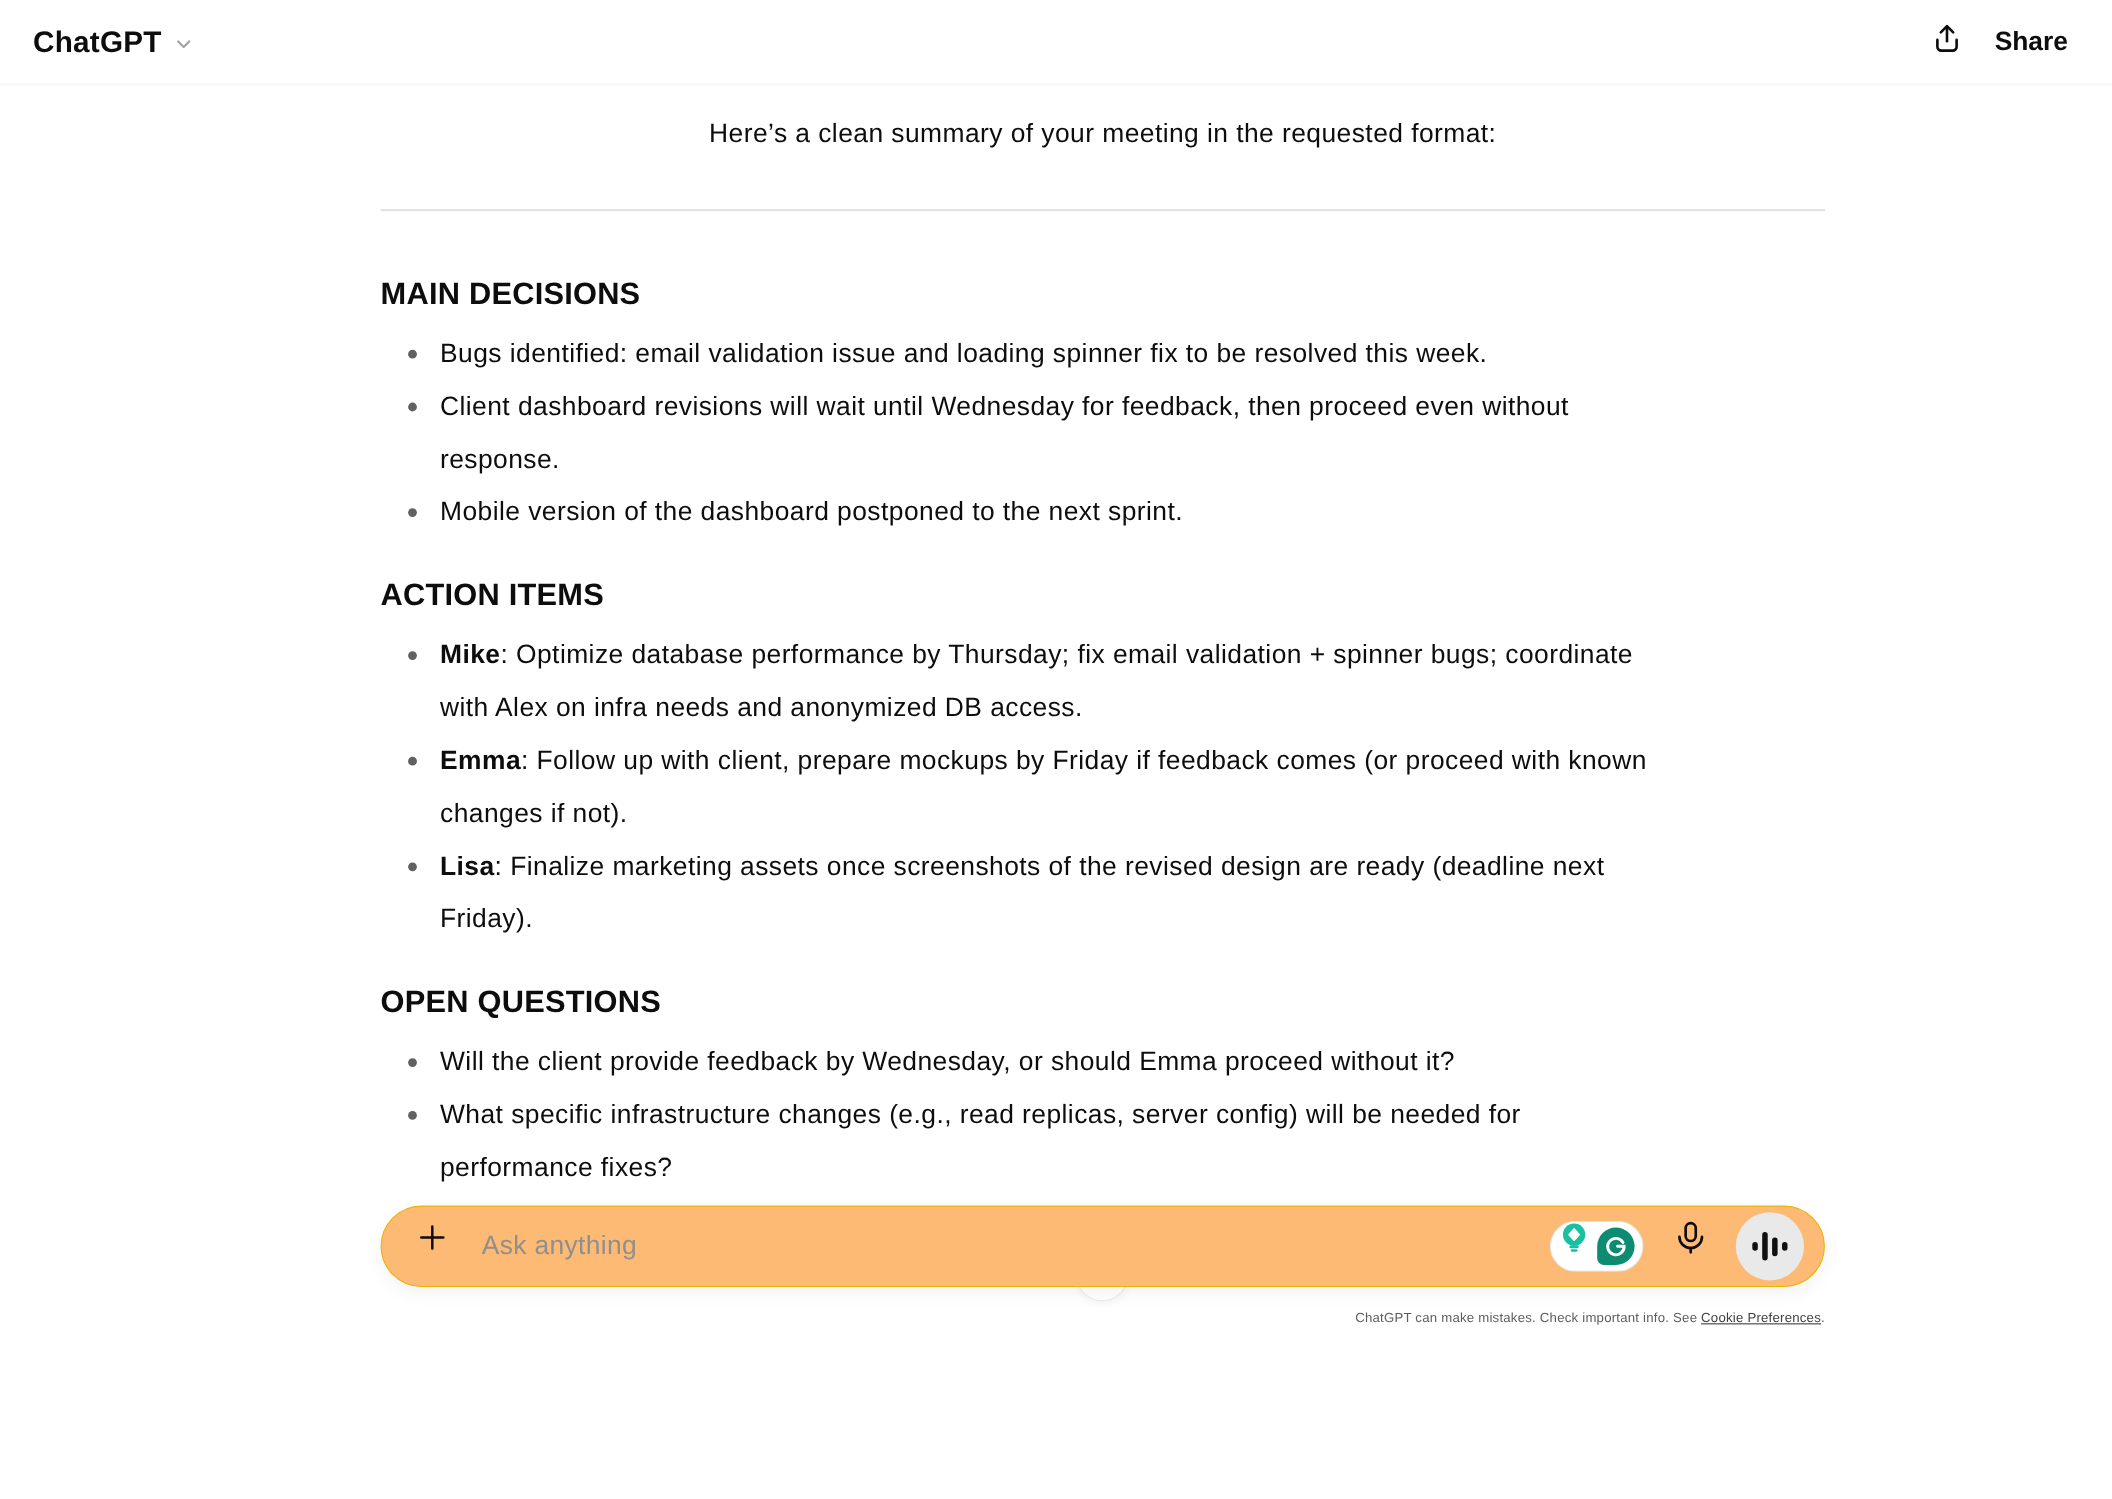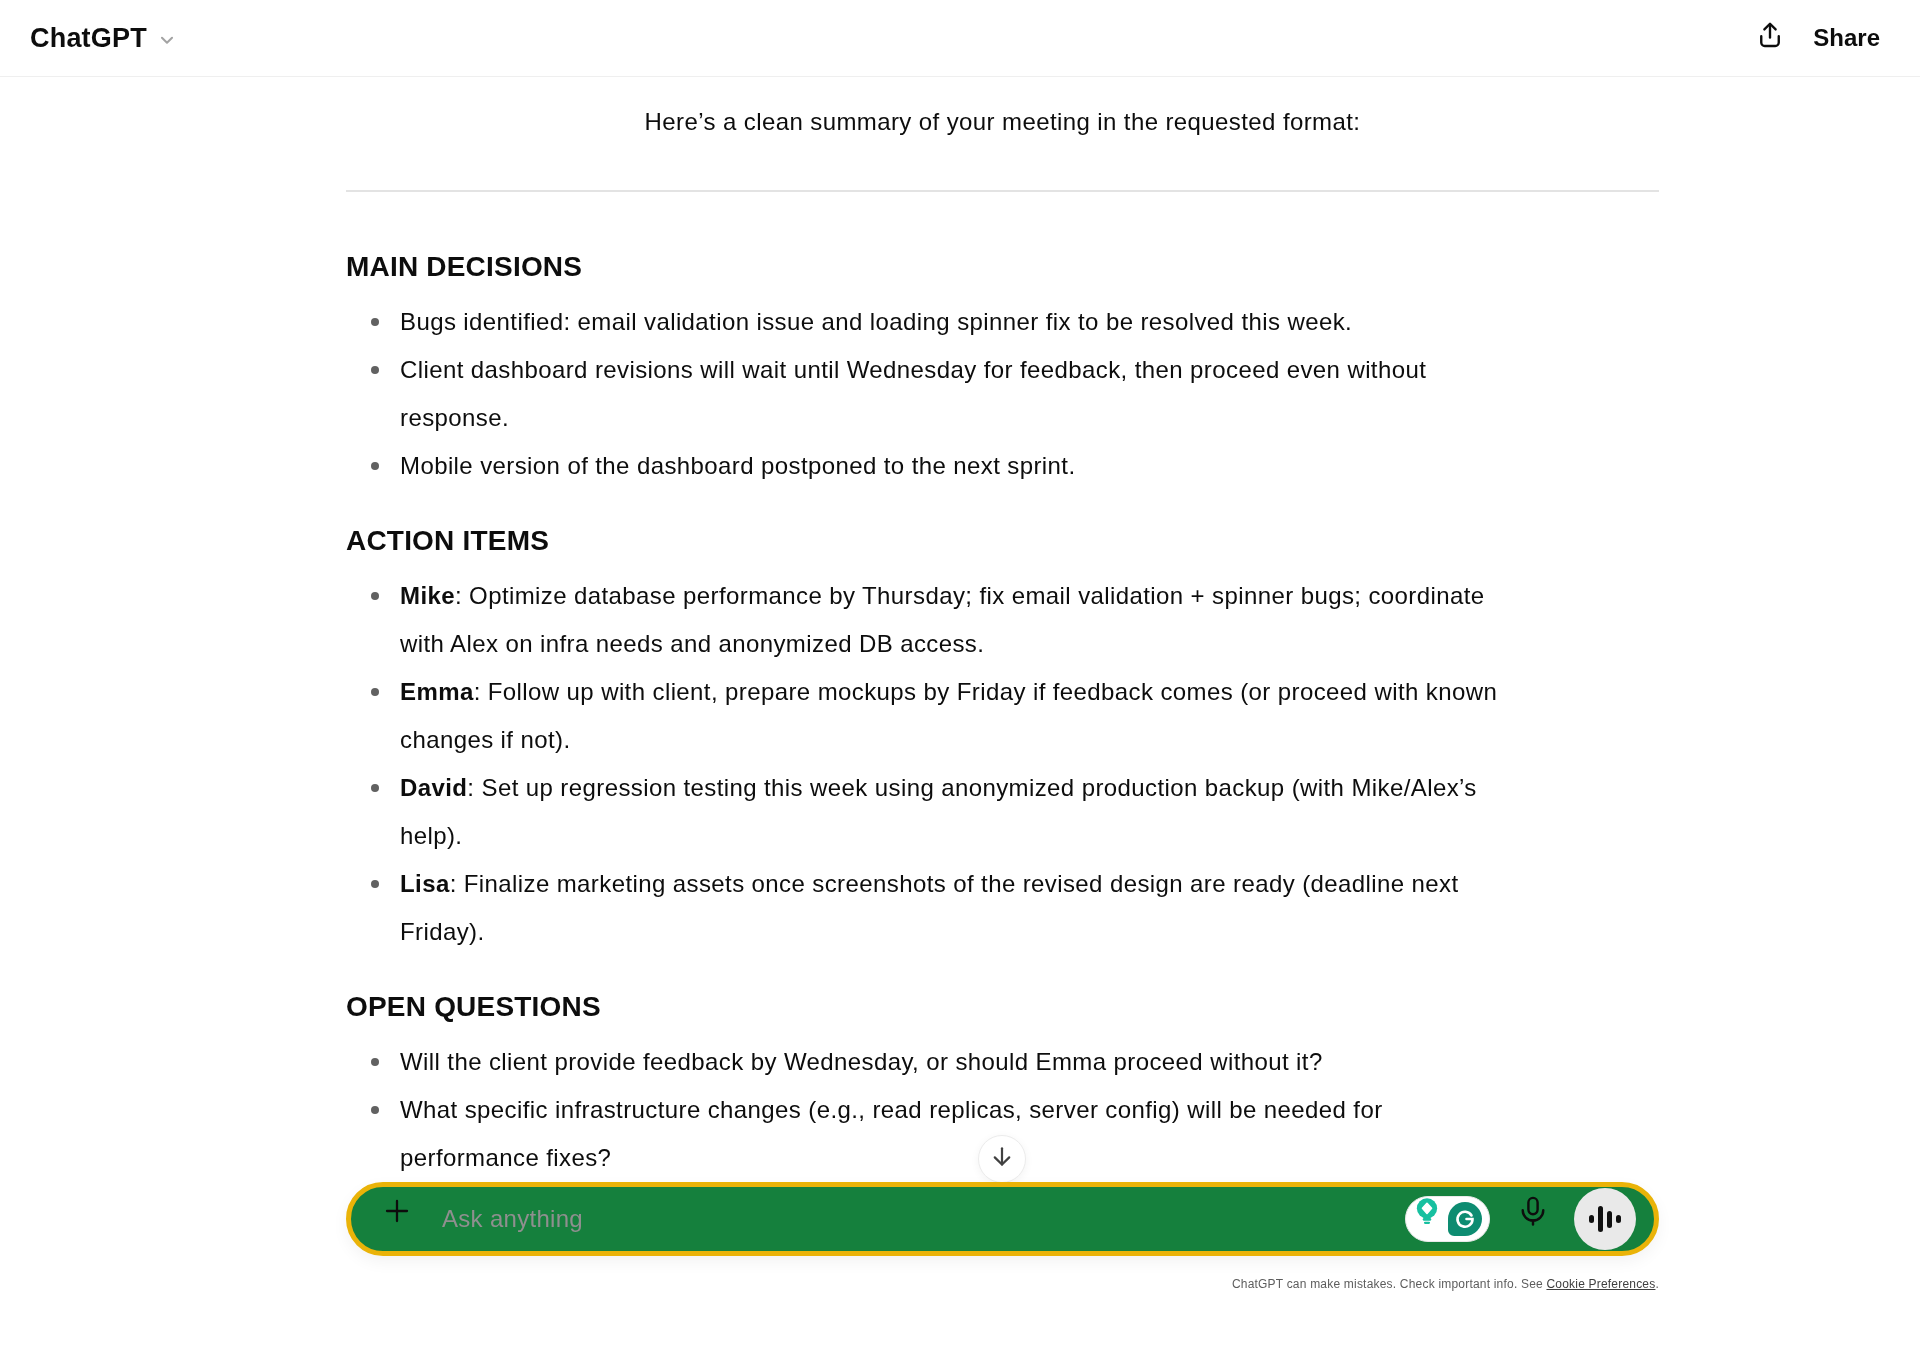--- a/index.html
+++ b/index.html
@@ -101,24 +101,25 @@
     box-shadow: 0 2px 8px rgba(0,0,0,0.05);
     display: flex;
     align-items: center;
     justify-content: center;
     cursor: pointer;
     z-index: 10;
   }
 
   
   .composer {
+    margin-top: 10px;
     width: 100%;
     height: 74px;
-    background: #15803d;
-    border: 5px solid #eab308;
+    background: #fdba74;
+    border: 1px solid #eab308;
     border-radius: 37px;
     box-shadow: 0 6px 16px rgba(0,0,0,0.05);
     display: flex;
     align-items: center;
     padding: 0 18px 0 26px;
     position: relative;
     z-index: 12;
   }
   .plus-btn {
     width: 40px; height: 40px;
@@ -233,21 +234,20 @@
         <h3>MAIN DECISIONS</h3>
         <ul>
           <li>Bugs identified: email validation issue and loading spinner fix to be resolved this week.</li>
           <li>Client dashboard revisions will wait until Wednesday for feedback, then proceed even without<br>response.</li>
           <li>Mobile version of the dashboard postponed to the next sprint.</li>
         </ul>
         <h3>ACTION ITEMS</h3>
         <ul>
           <li><strong>Mike</strong>: Optimize database performance by Thursday; fix email validation + spinner bugs; coordinate<br>with Alex on infra needs and anonymized DB access.</li>
           <li><strong>Emma</strong>: Follow up with client, prepare mockups by Friday if feedback comes (or proceed with known<br>changes if not).</li>
-          <li><strong>David</strong>: Set up regression testing this week using anonymized production backup (with Mike/Alex’s<br>help).</li>
           <li><strong>Lisa</strong>: Finalize marketing assets once screenshots of the revised design are ready (deadline next<br>Friday).</li>
         </ul>
         <h3>OPEN QUESTIONS</h3>
         <ul>
           <li>Will the client provide feedback by Wednesday, or should Emma proceed without it?</li>
           <li>What specific infrastructure changes (e.g., read replicas, server config) will be needed for<br>performance fixes?</li>
         </ul>
       </div>
 
     <div class="composer">

